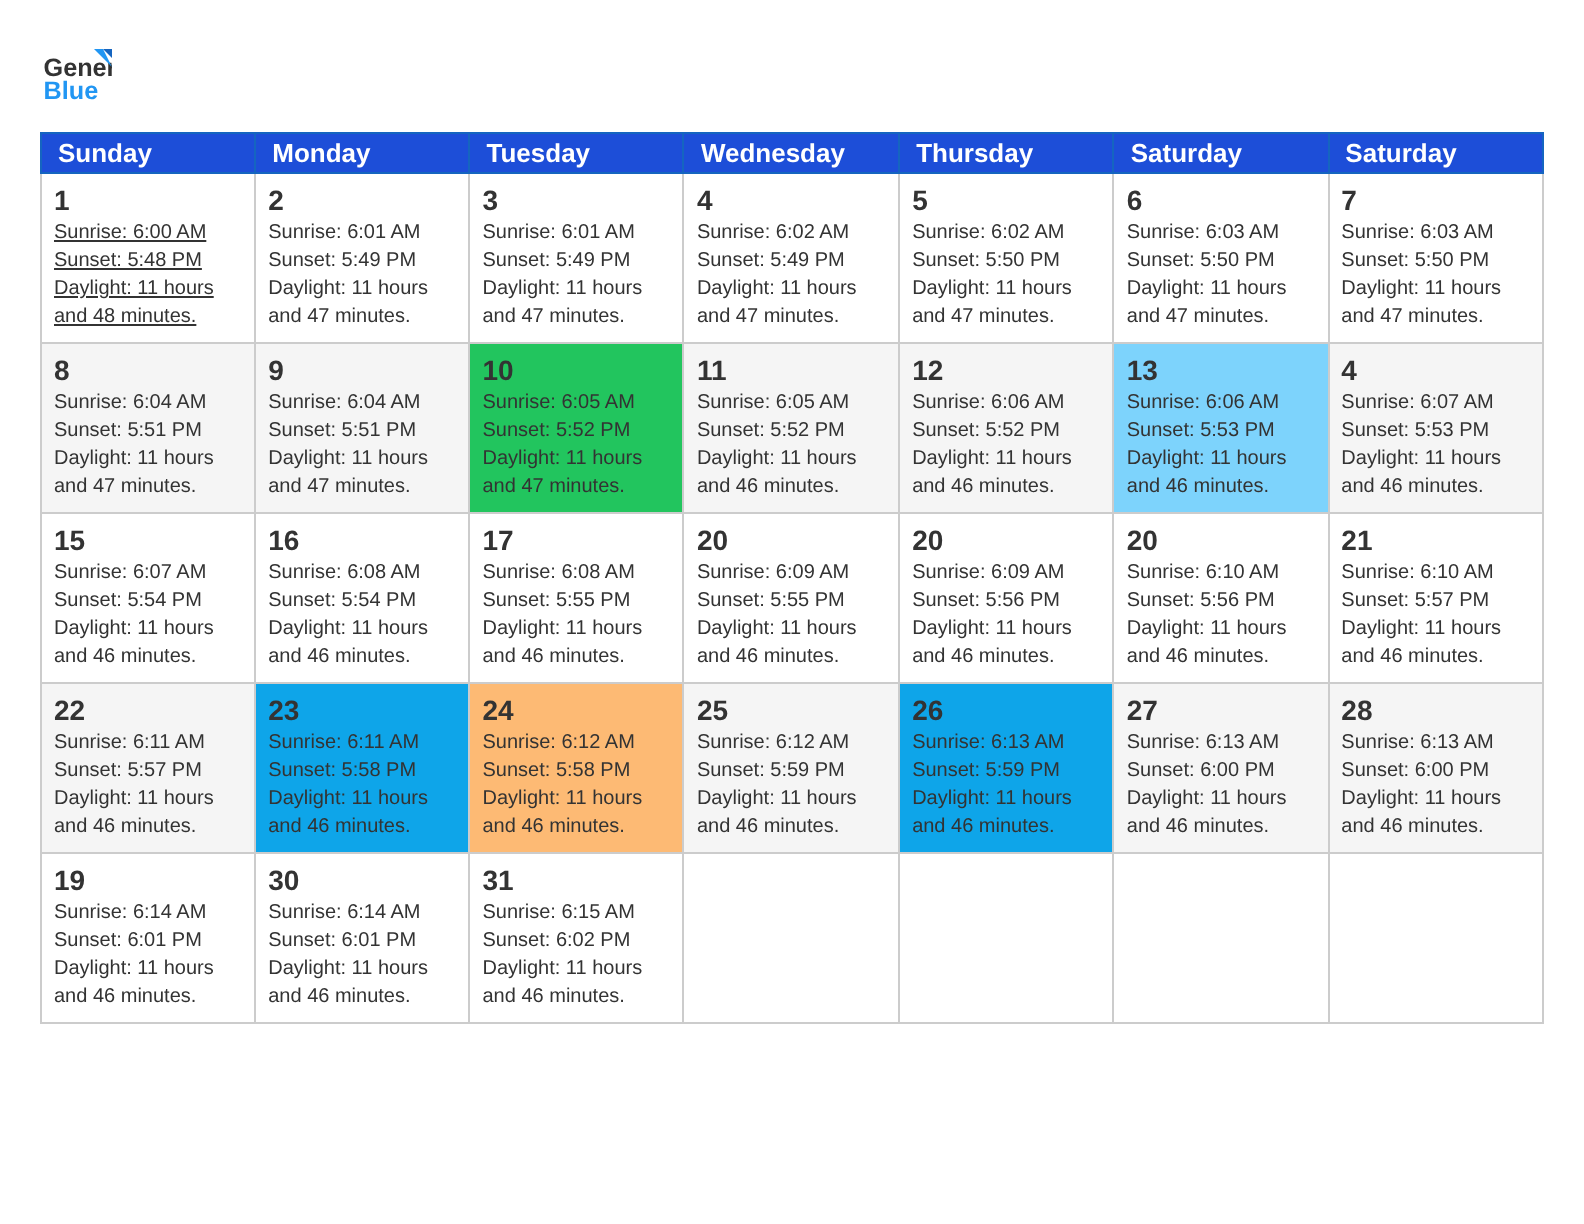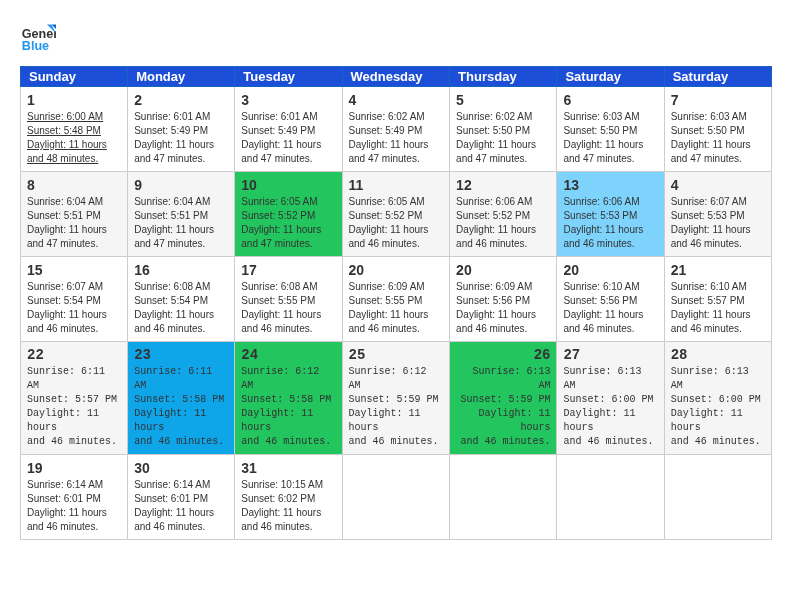--- a/index.html
+++ b/index.html
@@ -256,50 +256,50 @@
 and 46 minutes.</div>
         </td>
         <td>
           <span class="day-num">21</span>
           <div class="day-info" style="white-space: pre-line;">Sunrise: 6:10 AM
 Sunset: 5:57 PM
 Daylight: 11 hours
 and 46 minutes.</div>
         </td>
       </tr>
-      <tr style="background: rgb(245, 245, 245); font-family: Liberation Mono, monospace;">
+      <tr style="background: rgb(245, 245, 245);">
         <td style="background: rgb(245, 245, 245);">
           <span class="day-num">22</span>
           <div class="day-info" style="white-space: pre-line;">Sunrise: 6:11 AM
 Sunset: 5:57 PM
 Daylight: 11 hours
 and 46 minutes.</div>
         </td>
         <td style="background: #0ea5e9;">
           <span class="day-num">23</span>
           <div class="day-info" style="white-space: pre-line;">Sunrise: 6:11 AM
 Sunset: 5:58 PM
 Daylight: 11 hours
 and 46 minutes.</div>
         </td>
-        <td style="background: #22c55e;">
+        <td style="background: #fdba74;">
           <span class="day-num">24</span>
           <div class="day-info" style="white-space: pre-line;">Sunrise: 6:12 AM
 Sunset: 5:58 PM
 Daylight: 11 hours
 and 46 minutes.</div>
         </td>
         <td style="background: rgb(245, 245, 245);">
           <span class="day-num">25</span>
           <div class="day-info" style="white-space: pre-line;">Sunrise: 6:12 AM
 Sunset: 5:59 PM
 Daylight: 11 hours
 and 46 minutes.</div>
         </td>
-        <td style="background: #22c55e; text-align: right;">
+        <td style="background: #0ea5e9;">
           <span class="day-num">26</span>
           <div class="day-info" style="white-space: pre-line;">Sunrise: 6:13 AM
 Sunset: 5:59 PM
 Daylight: 11 hours
 and 46 minutes.</div>
         </td>
         <td style="background: rgb(245, 245, 245);">
           <span class="day-num">27</span>
           <div class="day-info" style="white-space: pre-line;">Sunrise: 6:13 AM
 Sunset: 6:00 PM
@@ -324,21 +324,21 @@
         </td>
         <td>
           <span class="day-num">30</span>
           <div class="day-info" style="white-space: pre-line;">Sunrise: 6:14 AM
 Sunset: 6:01 PM
 Daylight: 11 hours
 and 46 minutes.</div>
         </td>
         <td>
           <span class="day-num">31</span>
-          <div class="day-info" style="white-space: pre-line;">Sunrise: 10:15 AM
+          <div class="day-info" style="white-space: pre-line;">Sunrise: 6:15 AM
 Sunset: 6:02 PM
 Daylight: 11 hours
 and 46 minutes.</div>
         </td>
         <td></td>
         <td></td>
         <td></td>
         <td></td>
       </tr>
     </tbody>

